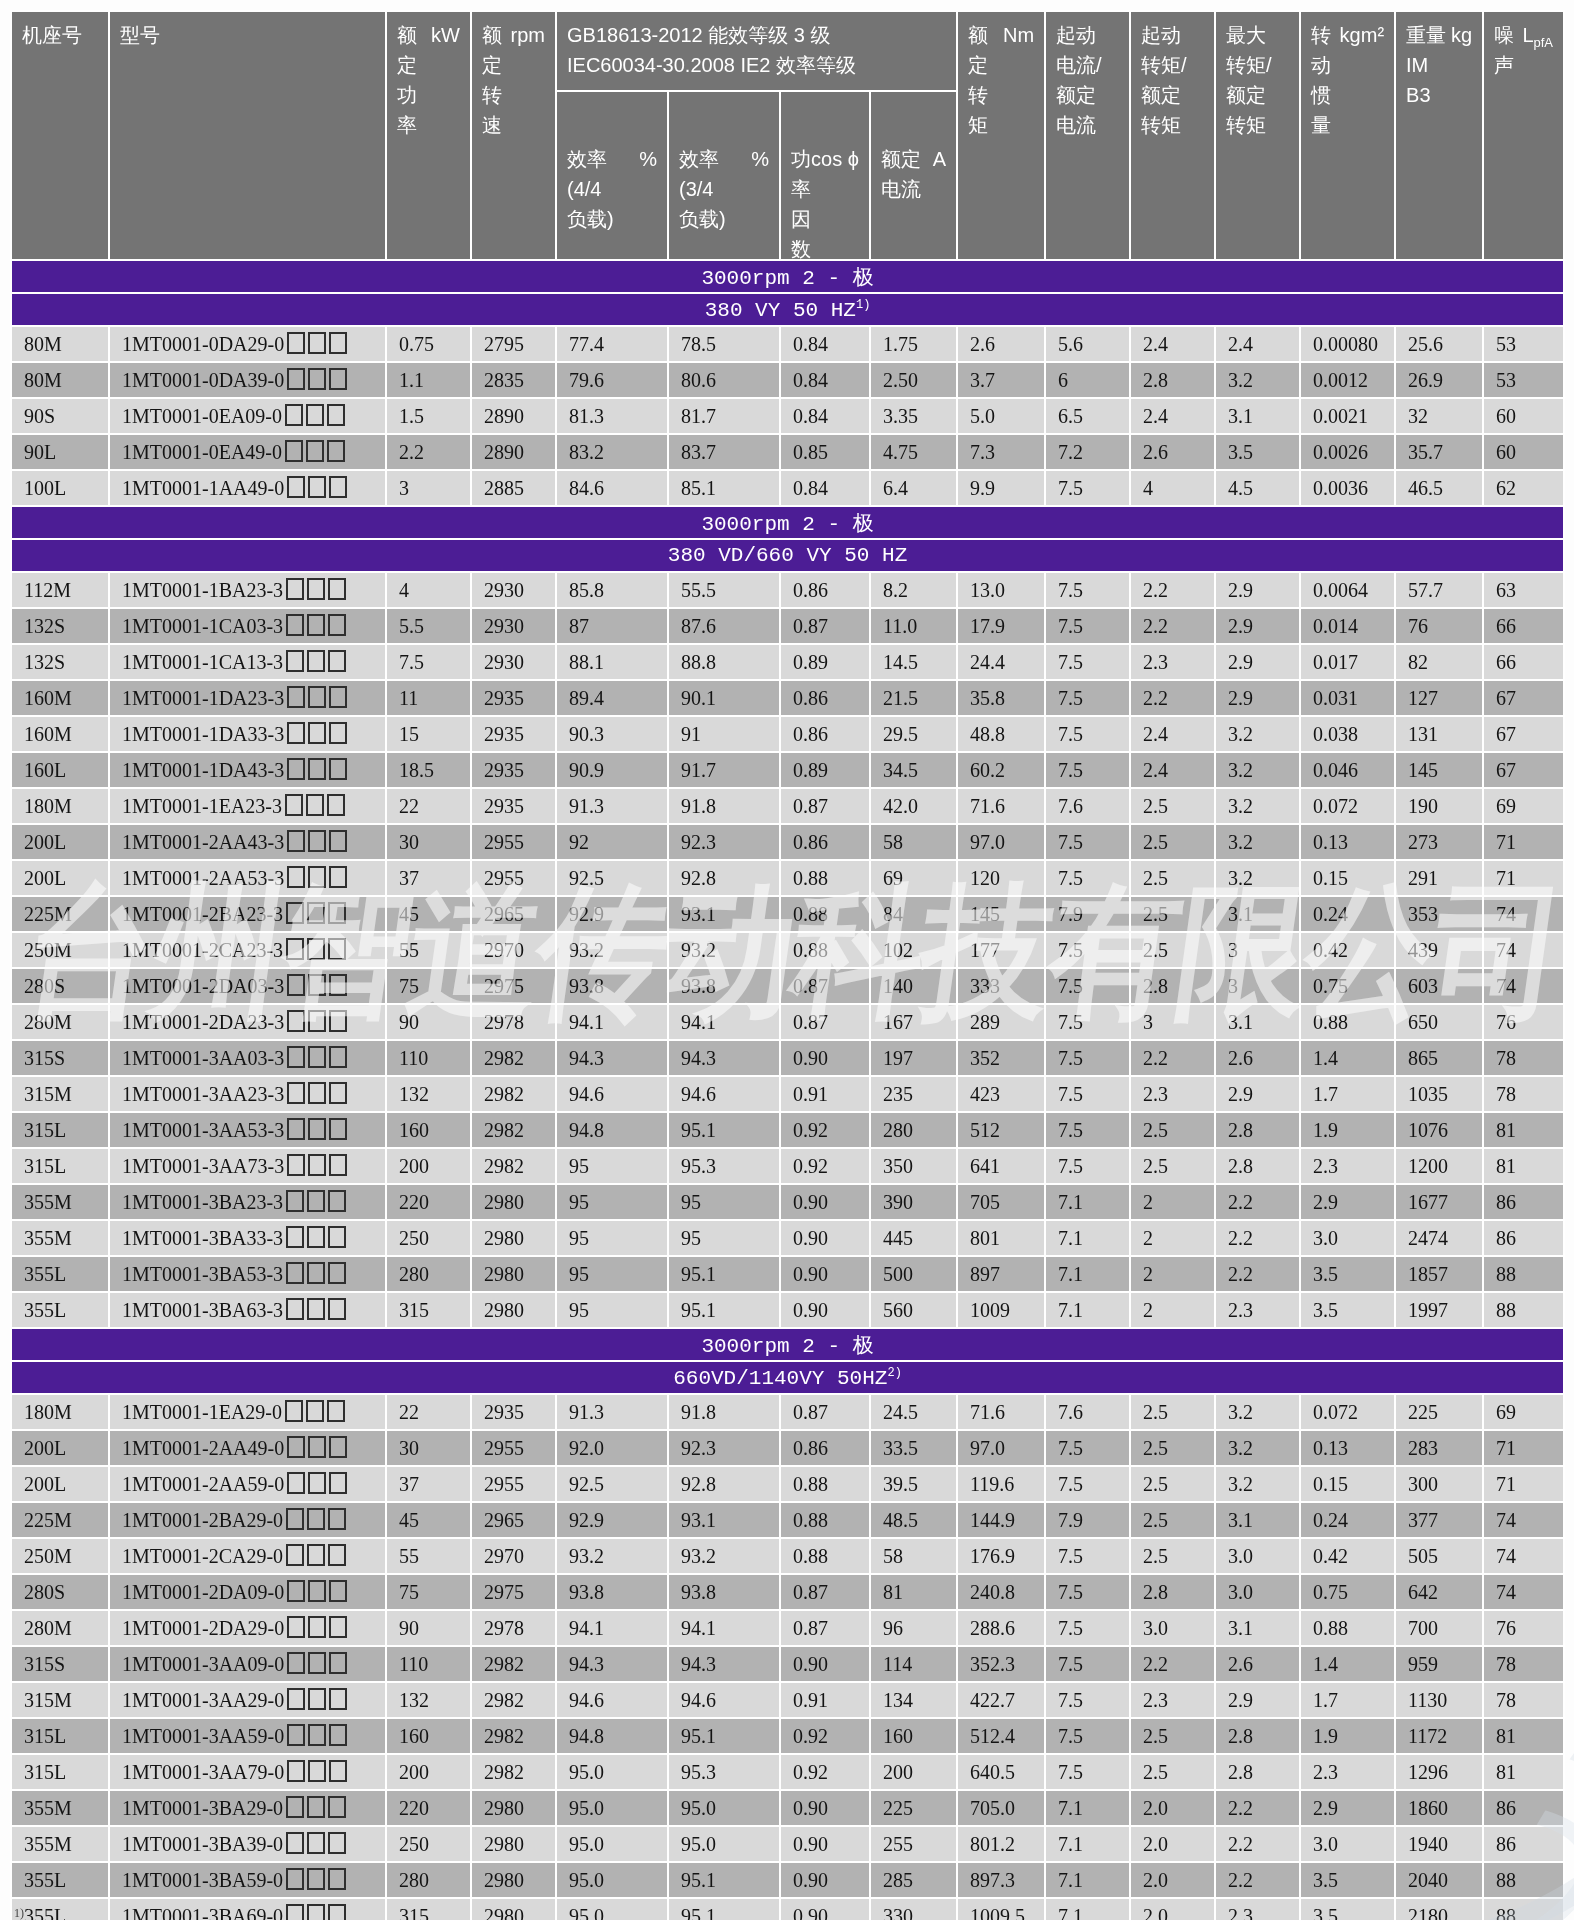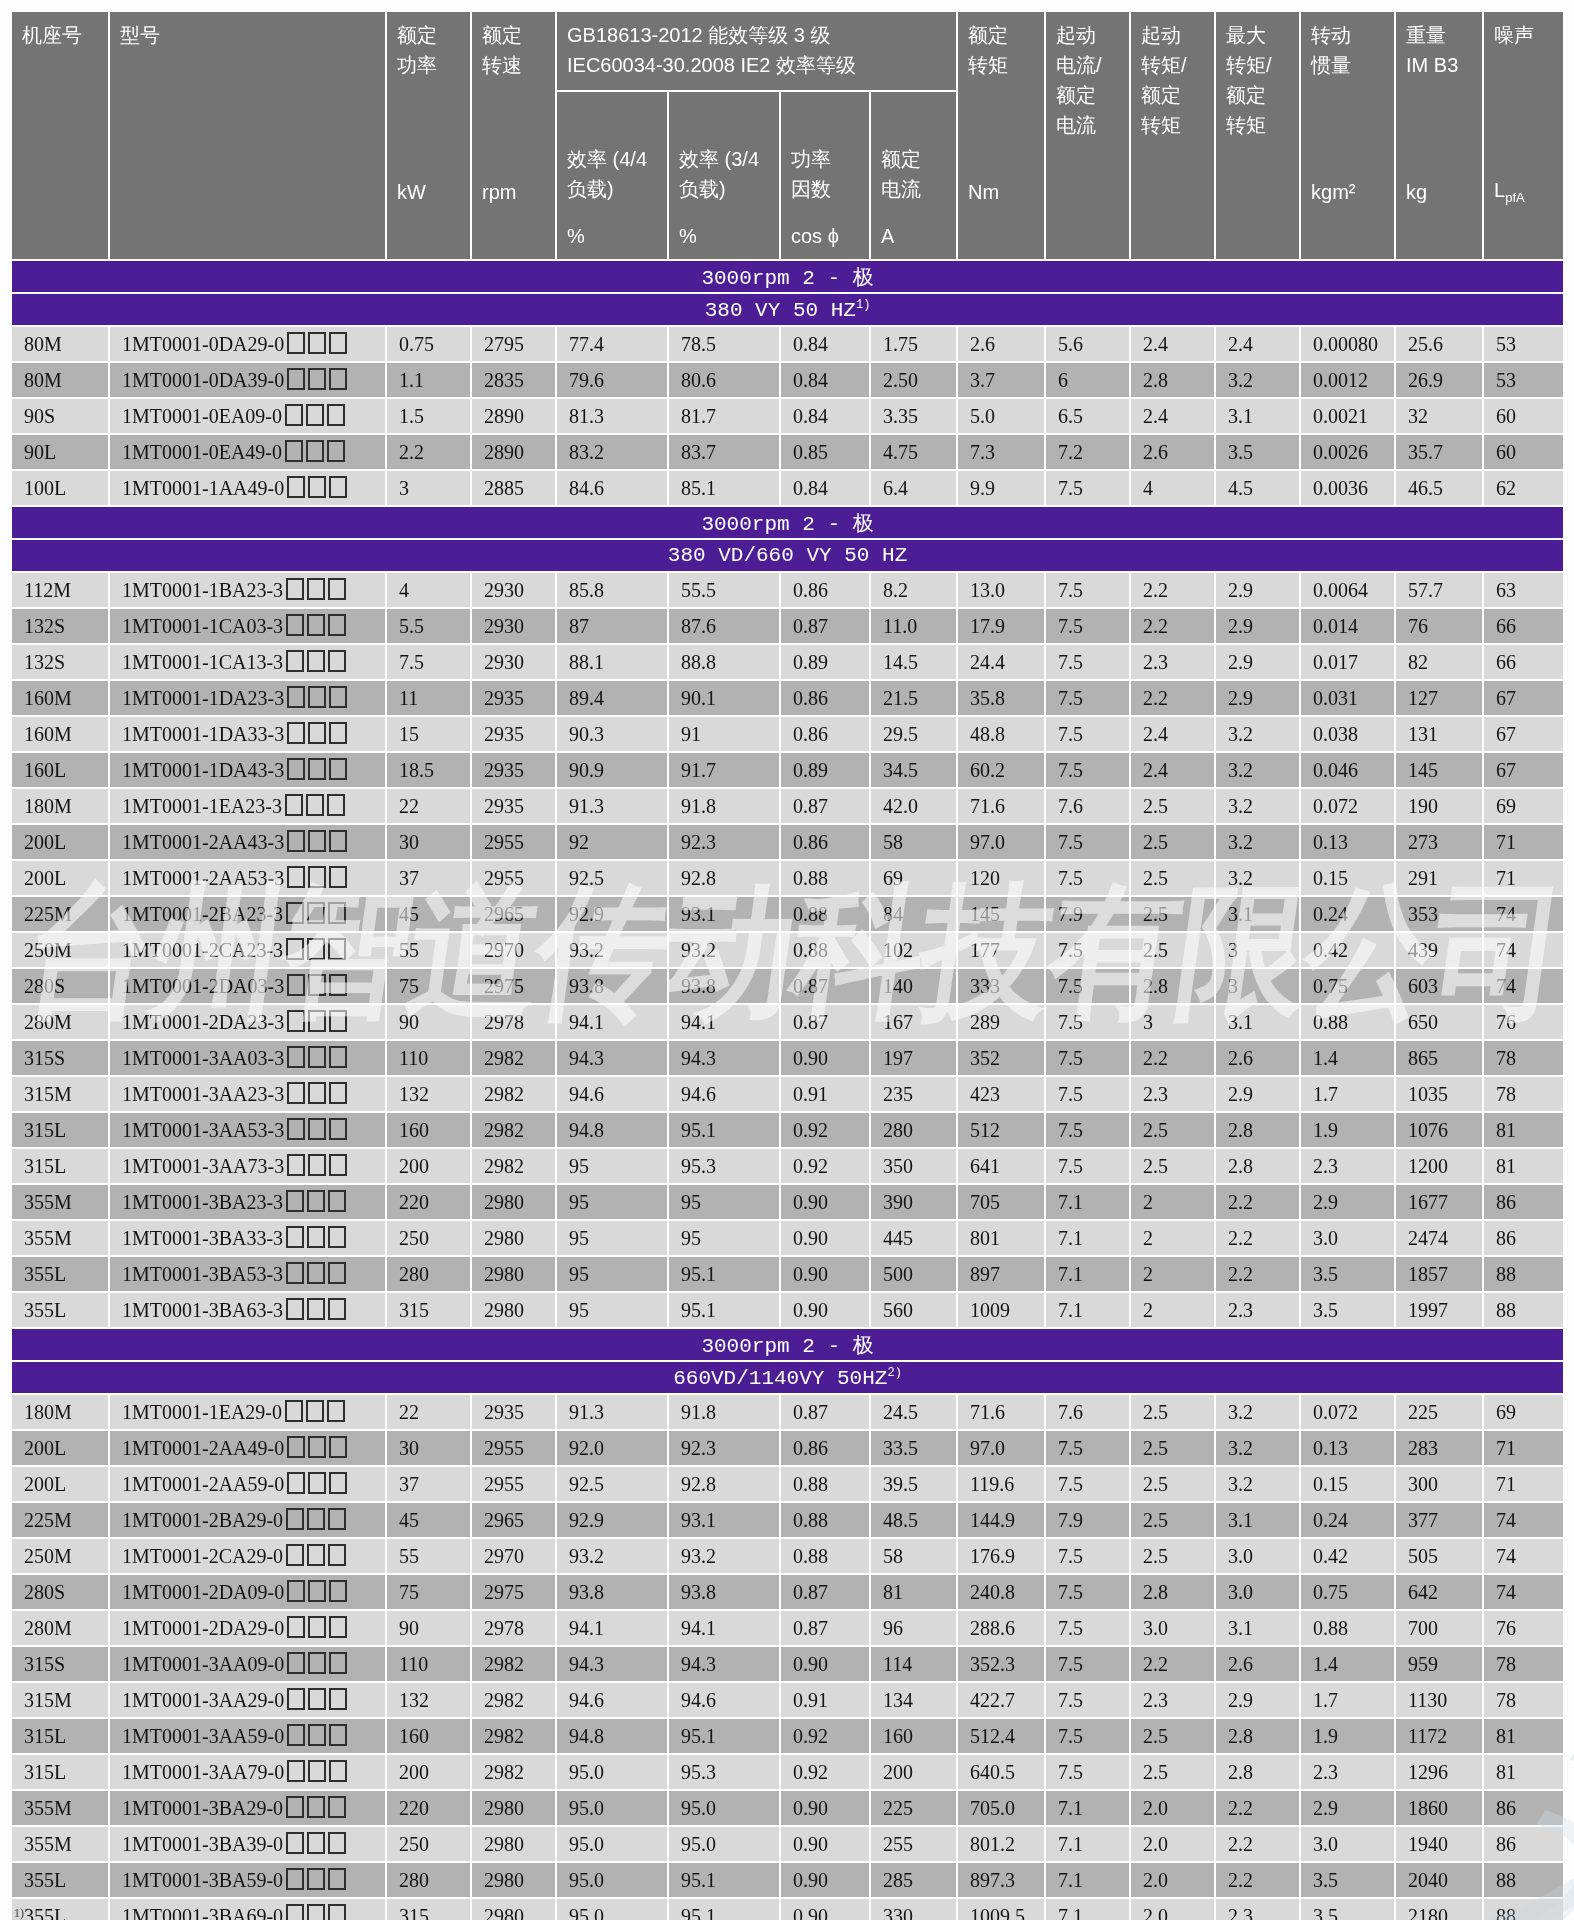--- a/index.html
+++ b/index.html
@@ -8,21 +8,21 @@
   .page{position:relative;width:1574px;height:1920px;overflow:hidden;background:#fdfdfd;}
 
   table.spec{border-collapse:collapse;table-layout:fixed;width:1554px;margin:10px 0 0 10px;}
   table.spec th, table.spec td{border:2px solid #ffffff;overflow:hidden;}
 
   thead th{background:#747474;color:#ffffff;font-weight:normal;text-align:left;
            vertical-align:top;padding:8px 10px;font-size:20px;line-height:1.5;
            white-space:pre-line;}
   tr.h-top{height:80px;}
   tr.h-sub{height:125px;}
-  .th-flex{display:flex;flex-direction:column;justify-content:space-between;}
+  .th-flex{display:flex;justify-content:space-between;}
   .th-tall .th-flex{height:187px;}
   .th-subcell .th-flex{height:107px;margin-top:44px;}
   .th-unit{white-space:nowrap;}
   .th-unit sub{font-size:13px;}
 
   td.data{height:34px;padding:0 0 0 12px;font-size:20px;color:#141414;
           font-family:"Liberation Serif", serif;vertical-align:middle;white-space:nowrap;}
   tr.light td{background:#d9d9d9;}
   tr.dark td{background:#b2b2b2;}
 

